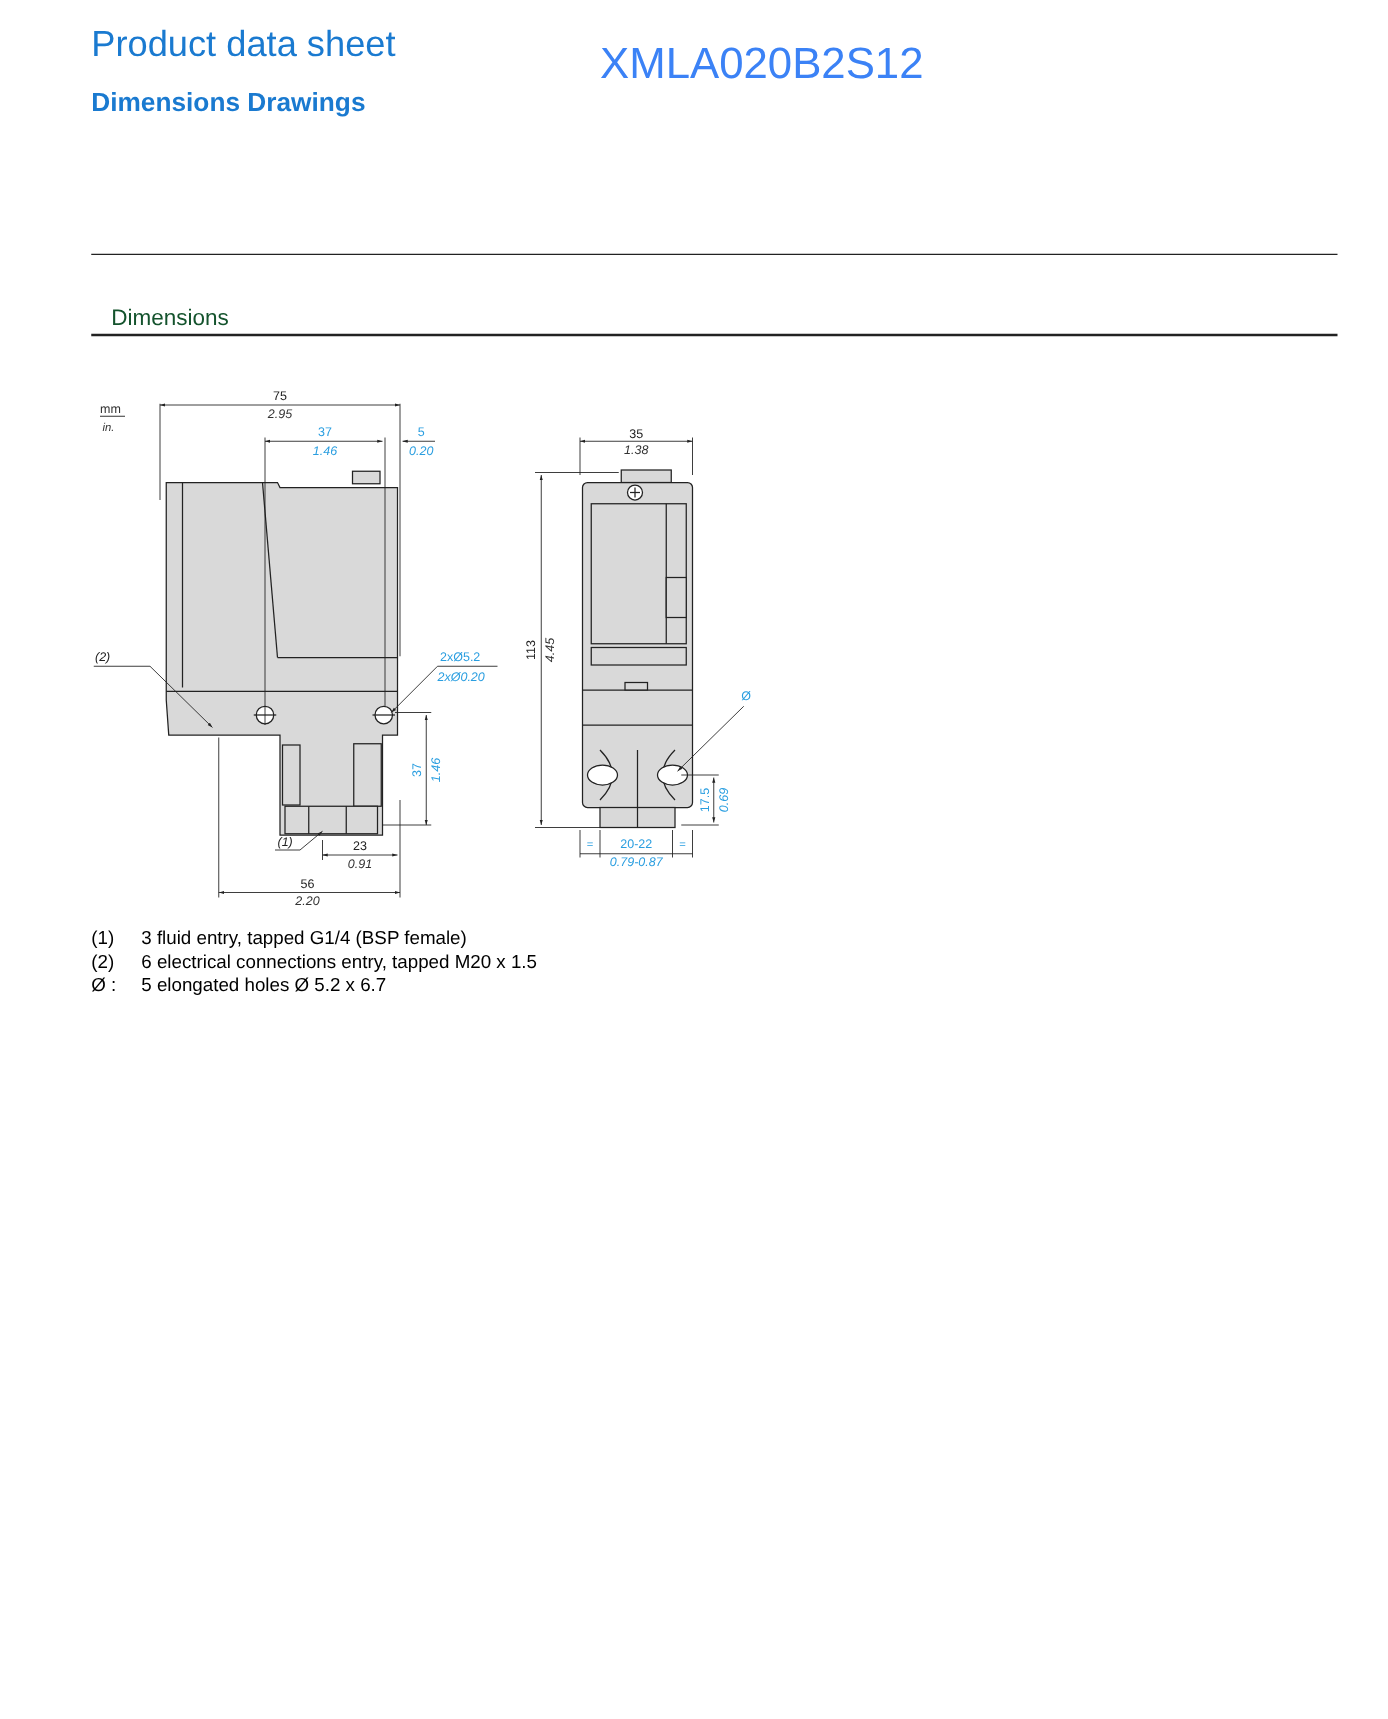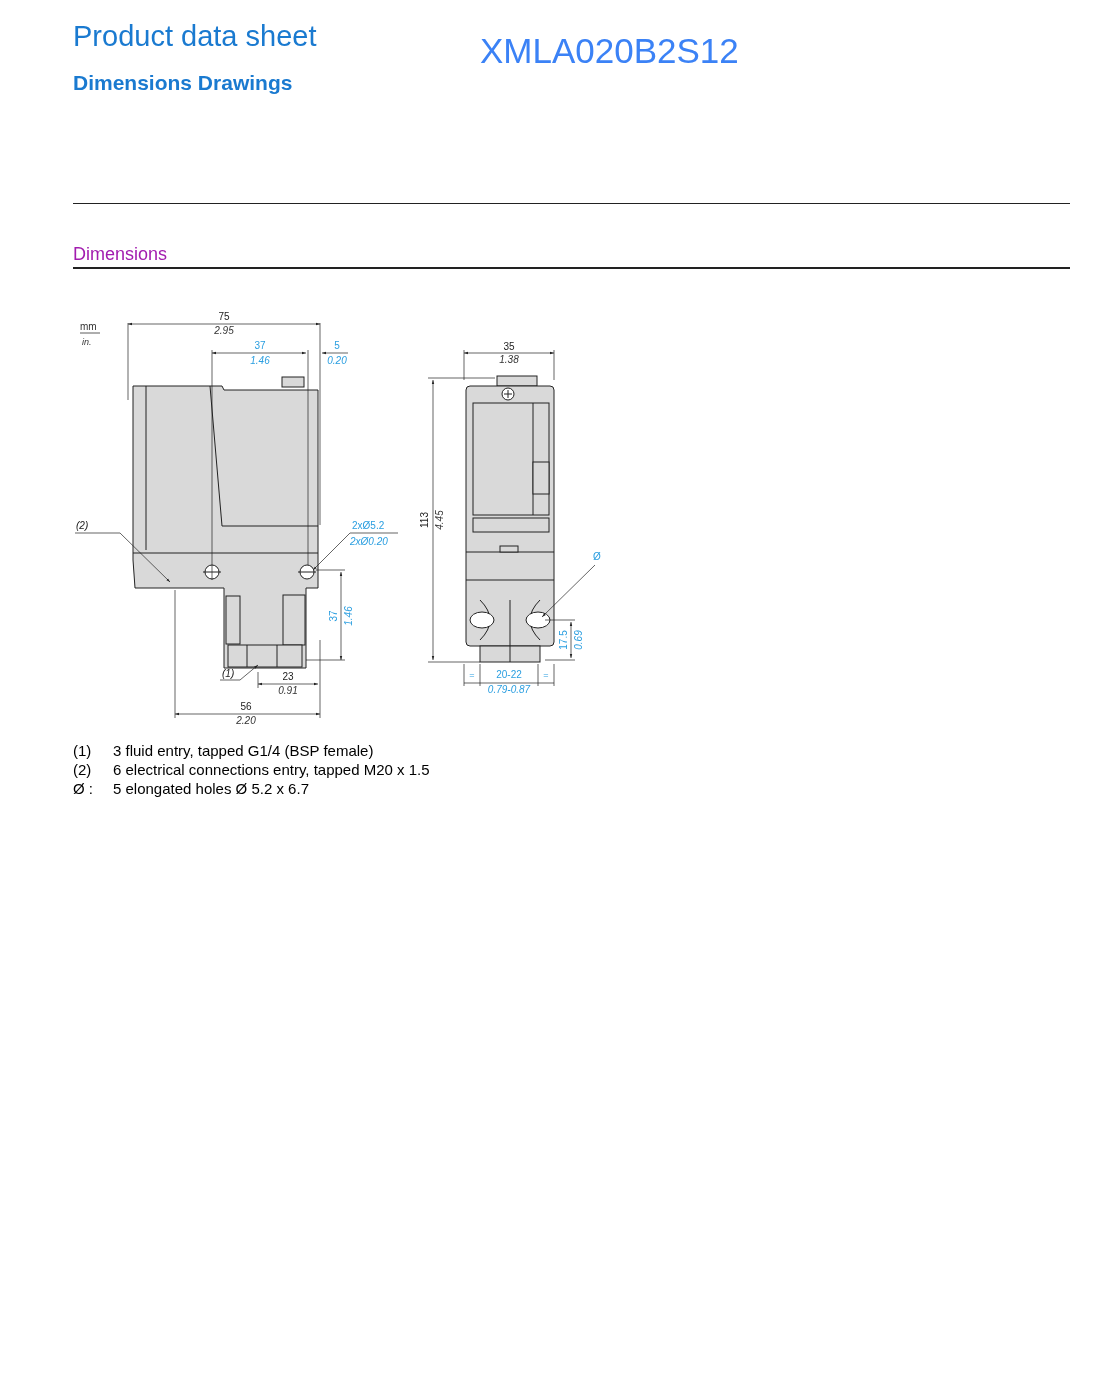--- a/index.html
+++ b/index.html
@@ -1,21 +1,21 @@
 <!DOCTYPE html>
 <html><head>
   <meta charset="utf-8">
   <style>
     html, body { margin: 0; padding: 0; background: #ffffff; }
     body { width: 1110px; height: 1375px; position: relative; font-family: "Liberation Sans", sans-serif; overflow: hidden; }
     .title { position: absolute; left: 73px; top: 18px; font-size: 29px; color: #1a7ad0; line-height: 36px; }
     .subtitle { position: absolute; left: 73px; top: 70px; font-size: 21px; color: #1a7ad0; line-height: 26px; font-weight: bold; }
     .product { position: absolute; left: 480px; top: 31px; font-size: 35px; color: #3b82f6; line-height: 40px; }
     .rule1 { position: absolute; left: 73px; top: 203px; width: 997px; height: 1px; background: #222; }
-    .section { position: absolute; left: 73px; top: 243px; font-size: 18px; color: #a21caf; line-height: 22px; }
+    .section { position: absolute; left: 89px; top: 243px; font-size: 18px; color: #14532d; line-height: 22px; }
     .rule2 { position: absolute; left: 73px; top: 267px; width: 997px; height: 2px; background: #222; }
     .drawing { position: absolute; left: 60px; top: 300px; width: 560px; height: 440px; }
     .notes { position: absolute; left: 73px; top: 741px; font-size: 15px; color: #000; line-height: 19px; }
     .note { display: flex; }
     .note .k { width: 40px; }
     svg text { font-family: "Liberation Sans", sans-serif; }
   </style>
 </head>
 <body>
 

